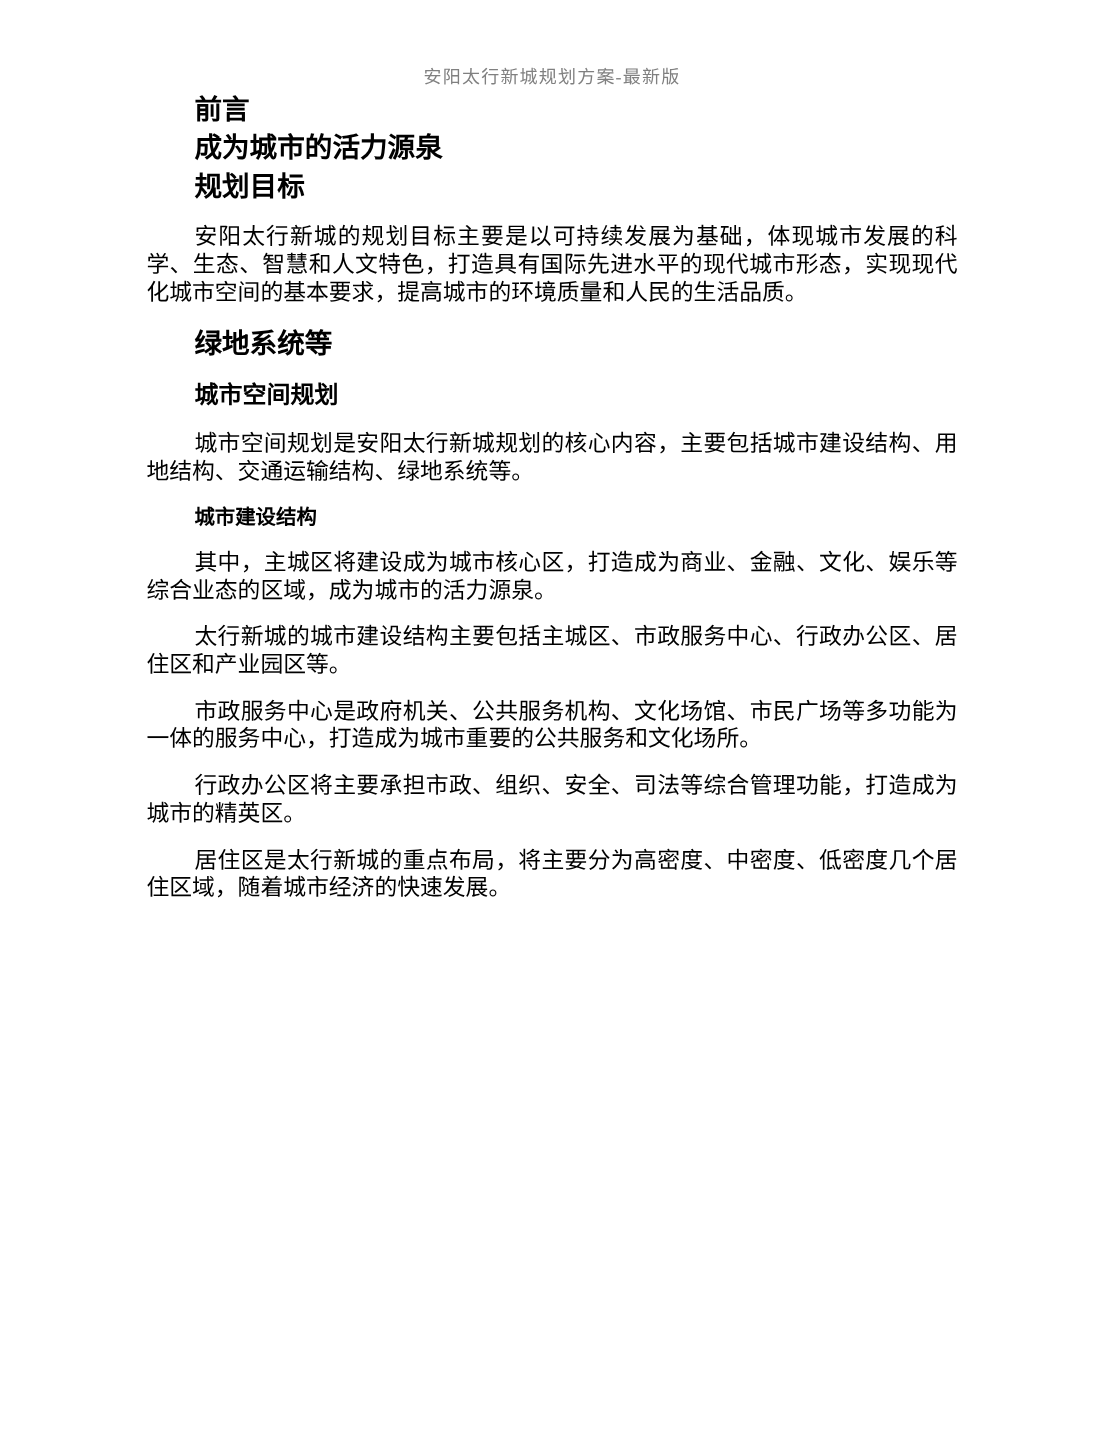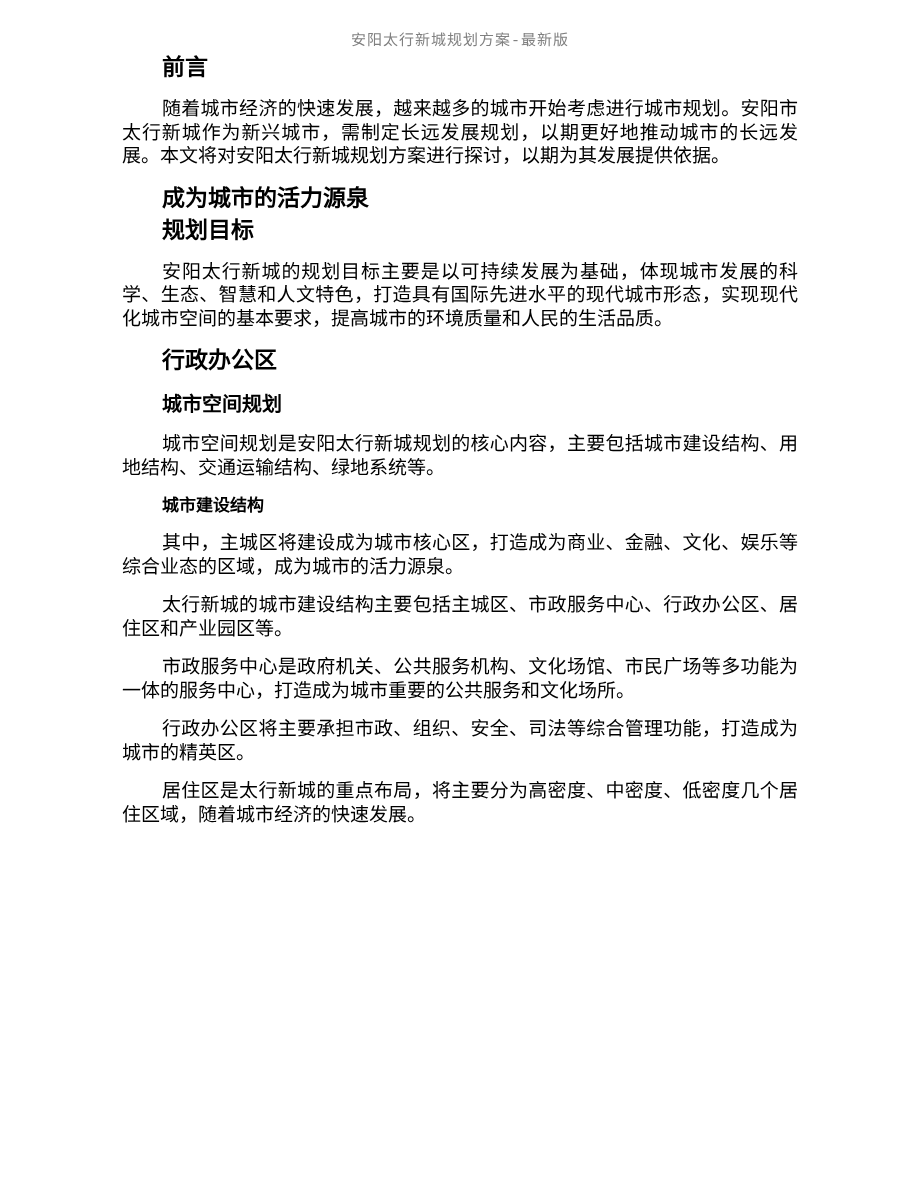--- a/index.html
+++ b/index.html
@@ -1,24 +1,24 @@
 <!DOCTYPE html>
 <html lang="zh-CN" style="--color-background: #ffffff; --color-text: #000000; --color-header-text: #808080;"><head>
 <meta charset="utf-8">
 <style>
   html, body { margin: 0; padding: 0; background: #ffffff; }
   .page {
     position: relative;
     width: 920px;
     height: 1191px;
     box-sizing: border-box;
-    padding: 32px 122px 0 122px;
+    padding: 55px 122px 0 122px;
     background: var(--color-background, #ffffff);
     color: var(--color-text, #000000);
-    font-family: Liberation Mono, monospace;
+    font-family: Liberation Serif, serif;
     overflow: hidden;
   }
   .doc-header {
     text-align: center;
     font-size: 15px;
     line-height: 20px;
     color: var(--color-header-text, #808080);
     letter-spacing: 1px;
   }
   .doc-title {
@@ -71,28 +71,27 @@
 </head>
 <body>
 
 <div class="page">
 
   <div class="doc-header">安阳太行新城规划方案-最新版</div>
 
   <div>
 
     <h2 class="h2">前言</h2>
-    <p class="para">随着城市经济的快速发展，越来越多的城市开始考虑进行城市规划。安阳市太行新城作为新兴城市，需制定长远发展规划，以期更好地推动城市的长远发展。本文将对安阳太行新城规划方案进行探讨，以期为其发展提供依据。</p>
 
     <h2 class="h2">成为城市的活力源泉</h2>
 
     <h2 class="h2">规划目标</h2>
     <p class="para">安阳太行新城的规划目标主要是以可持续发展为基础，体现城市发展的科学、生态、智慧和人文特色，打造具有国际先进水平的现代城市形态，实现现代化城市空间的基本要求，提高城市的环境质量和人民的生活品质。</p>
 
-    <h2 class="h2">行政办公区</h2>
+    <h2 class="h2">绿地系统等</h2>
 
     <h3 class="h3">城市空间规划</h3>
     <p class="para">城市空间规划是安阳太行新城规划的核心内容，主要包括城市建设结构、用地结构、交通运输结构、绿地系统等。</p>
 
     <h4 class="h4">城市建设结构</h4>
     <p class="para">其中，主城区将建设成为城市核心区，打造成为商业、金融、文化、娱乐等综合业态的区域，成为城市的活力源泉。</p>
     <p class="para">太行新城的城市建设结构主要包括主城区、市政服务中心、行政办公区、居住区和产业园区等。</p>
     <p class="para">市政服务中心是政府机关、公共服务机构、文化场馆、市民广场等多功能为一体的服务中心，打造成为城市重要的公共服务和文化场所。</p>
     <p class="para">行政办公区将主要承担市政、组织、安全、司法等综合管理功能，打造成为城市的精英区。</p>
     <p class="para">居住区是太行新城的重点布局，将主要分为高密度、中密度、低密度几个居住区域，随着城市经济的快速发展。</p>

